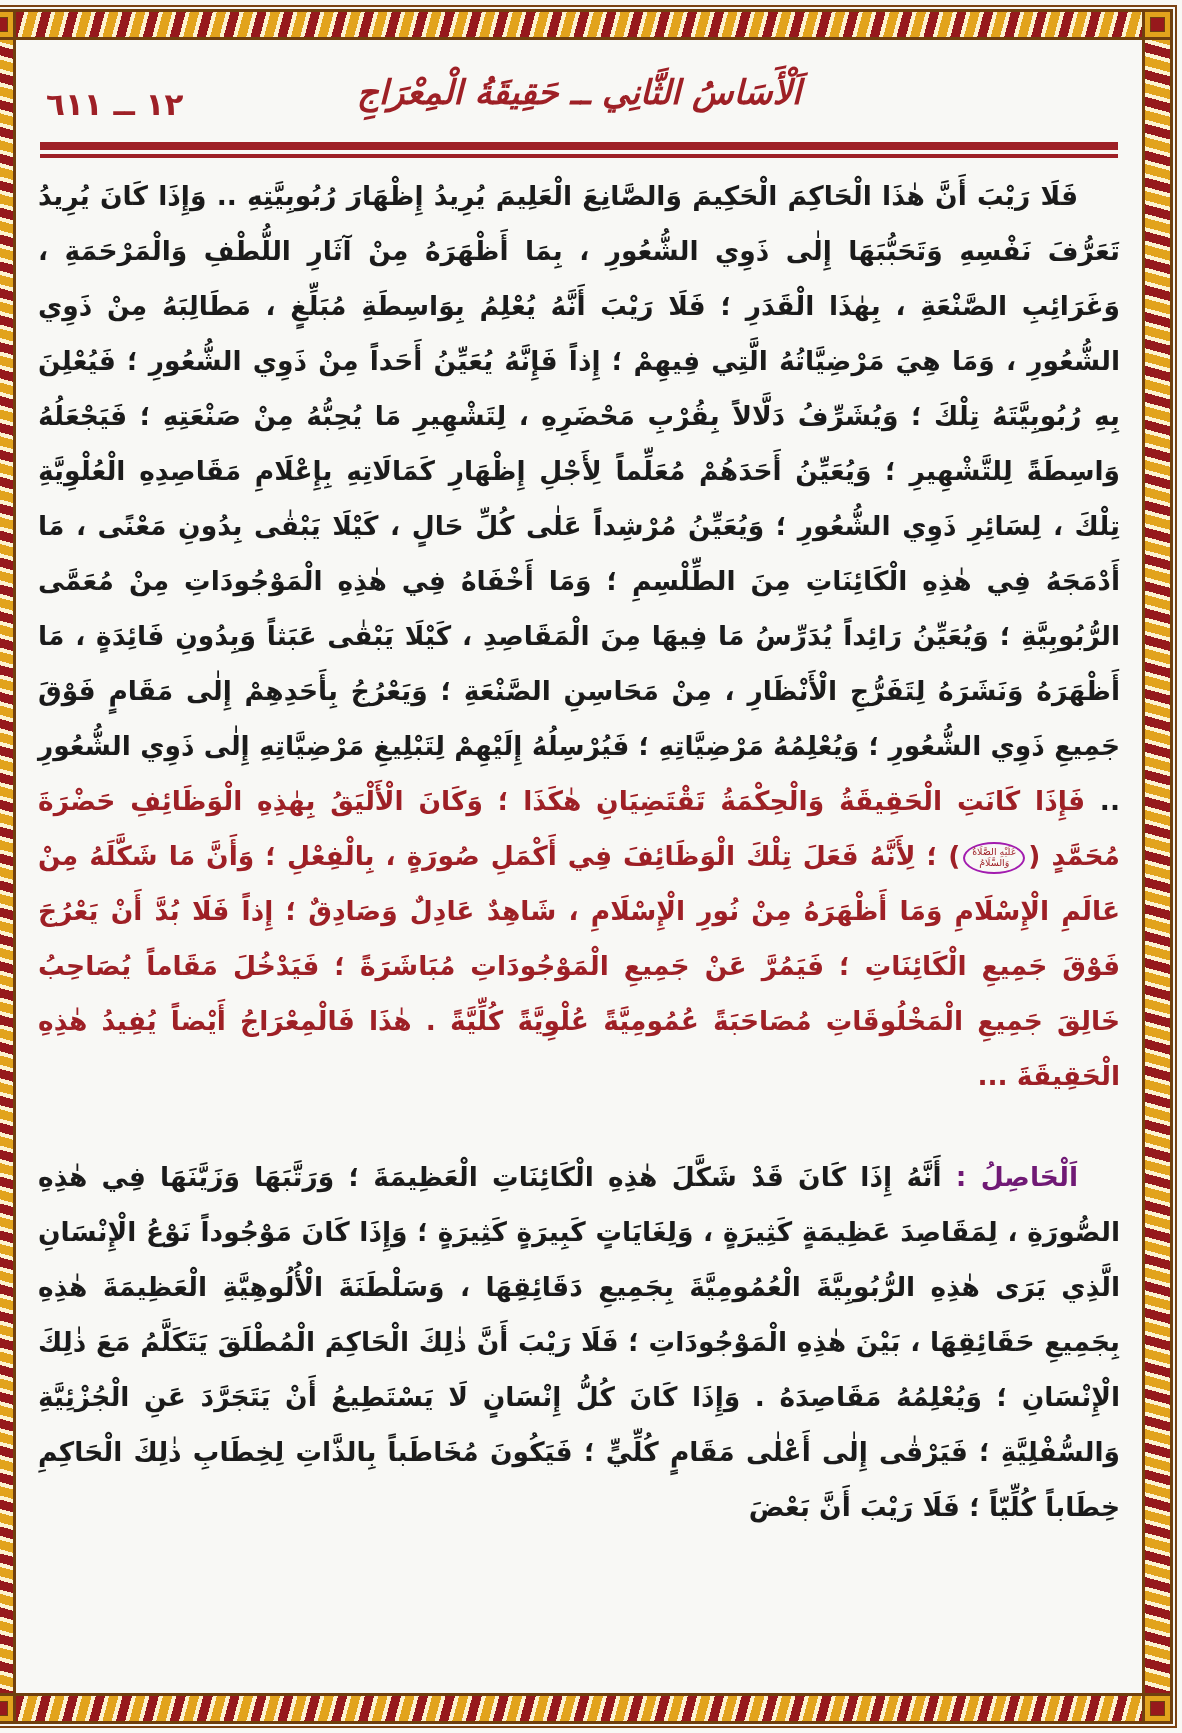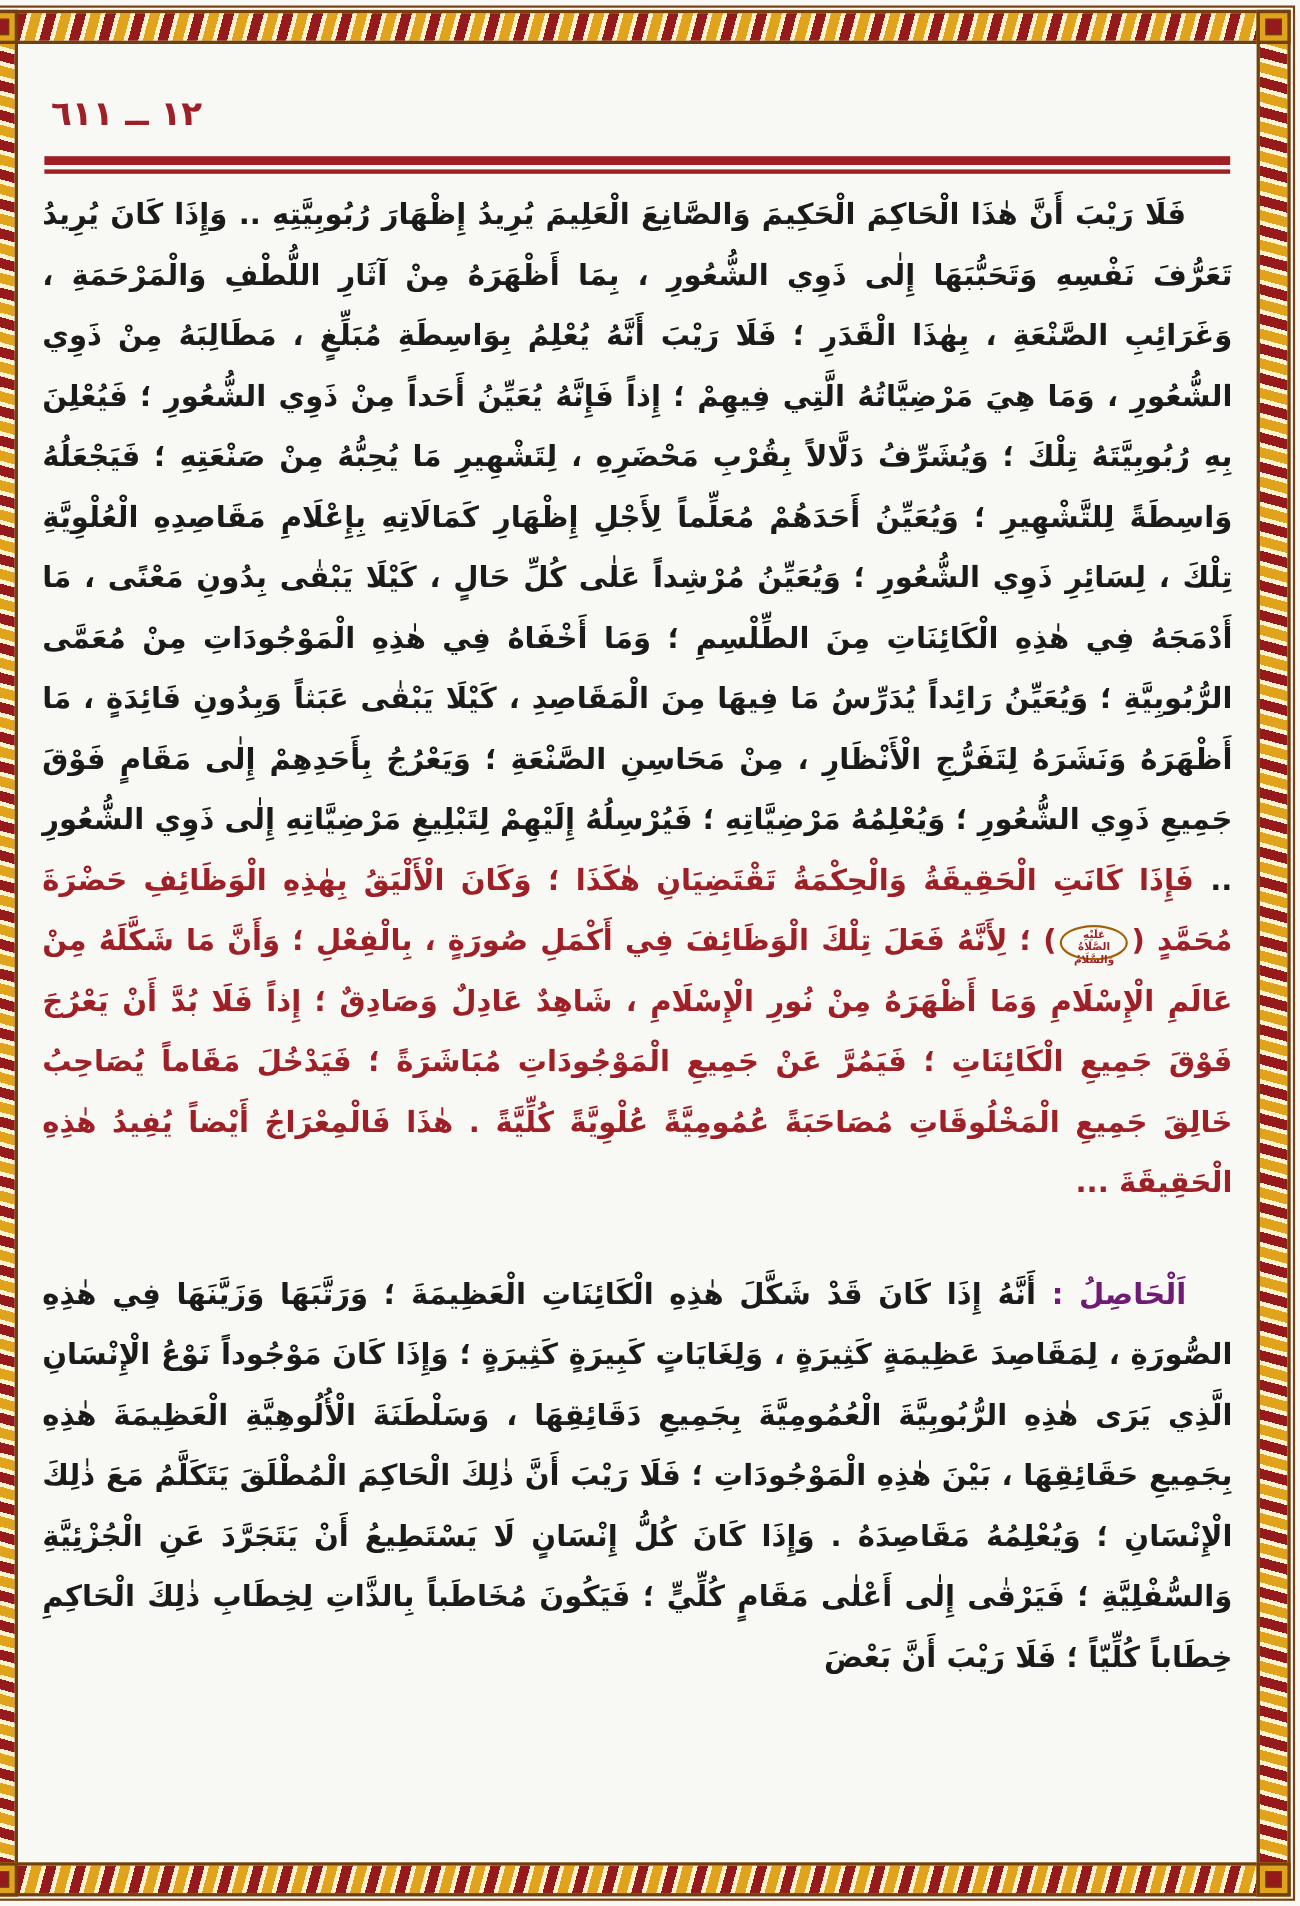--- a/index.html
+++ b/index.html
@@ -66,22 +66,22 @@
     font-size:26.5px;font-weight:700;line-height:55px;
     text-align:justify;text-justify:inter-word;
   }
   .para{margin:0;text-indent:42px;}
   .para + .para{margin-top:46px;}
   .red{color:#9e2026;}
   .lead{color:#701a75;}
   .seal{
     display:inline-block;vertical-align:middle;
     width:62px;height:32px;line-height:1;
-    border:2px solid #a16207;border-radius:50%;
-    color:#9e2026;font-size:9.5px;font-weight:700;
+    border:2px solid #a21caf;border-radius:50%;
+    color:#9e2026;font-size:9.5px;font-weight:400;
     text-align:center;text-indent:0;
     padding-top:2px;box-sizing:border-box;
     margin:0 3px;
   }
   .seal .seal-inner{display:inline-block;width:52px;white-space:normal;line-height:11px;}
 </style>
 </head>
 <body>
 
 <div class="page">
@@ -91,20 +91,21 @@
   <div class="chain h bottom"></div>
   <div class="chain v left"></div>
   <div class="chain v right"></div>
   <div class="corner tl"></div>
   <div class="corner tr"></div>
   <div class="corner bl"></div>
   <div class="corner br"></div>
 
   <div class="header">
     <div class="page-numbers">١٢ ــ ٦١١</div>
+    <div class="doc-title">اَلْأَسَاسُ الثَّانِي ــ حَقِيقَةُ الْمِعْرَاجِ</div>
   </div>
   <div class="rules">
     <div class="rule-thick"></div>
     <div class="rule-thin"></div>
   </div>
 
   <div class="textbody">
     <p class="para"><span>فَلَا رَيْبَ أَنَّ هٰذَا الْحَاكِمَ الْحَكِيمَ وَالصَّانِعَ الْعَلِيمَ يُرِيدُ إِظْهَارَ رُبُوبِيَّتِهِ .. وَإِذَا كَانَ يُرِيدُ تَعَرُّفَ نَفْسِهِ وَتَحَبُّبَهَا إِلٰى ذَوِي الشُّعُورِ ، بِمَا أَظْهَرَهُ مِنْ آثَارِ اللُّطْفِ وَالْمَرْحَمَةِ ، وَغَرَائِبِ الصَّنْعَةِ ، بِهٰذَا الْقَدَرِ ؛ فَلَا رَيْبَ أَنَّهُ يُعْلِمُ بِوَاسِطَةِ مُبَلِّغٍ ، مَطَالِبَهُ مِنْ ذَوِي الشُّعُورِ ، وَمَا هِيَ مَرْضِيَّاتُهُ الَّتِي فِيهِمْ ؛ إِذاً فَإِنَّهُ يُعَيِّنُ أَحَداً مِنْ ذَوِي الشُّعُورِ ؛ فَيُعْلِنَ بِهِ رُبُوبِيَّتَهُ تِلْكَ ؛ وَيُشَرِّفُ دَلَّالاً بِقُرْبِ مَحْضَرِهِ ، لِتَشْهِيرِ مَا يُحِبُّهُ مِنْ صَنْعَتِهِ ؛ فَيَجْعَلُهُ وَاسِطَةً لِلتَّشْهِيرِ ؛ وَيُعَيِّنُ أَحَدَهُمْ مُعَلِّماً لِأَجْلِ إِظْهَارِ كَمَالَاتِهِ بِإِعْلَامِ مَقَاصِدِهِ الْعُلْوِيَّةِ تِلْكَ ، لِسَائِرِ ذَوِي الشُّعُورِ ؛ وَيُعَيِّنُ مُرْشِداً عَلٰى كُلِّ حَالٍ ، كَيْلَا يَبْقٰى بِدُونِ مَعْنًى ، مَا أَدْمَجَهُ فِي هٰذِهِ الْكَائِنَاتِ مِنَ الطِّلْسِمِ ؛ وَمَا أَخْفَاهُ فِي هٰذِهِ الْمَوْجُودَاتِ مِنْ مُعَمَّى الرُّبُوبِيَّةِ ؛ وَيُعَيِّنُ رَائِداً يُدَرِّسُ مَا فِيهَا مِنَ الْمَقَاصِدِ ، كَيْلَا يَبْقٰى عَبَثاً وَبِدُونِ فَائِدَةٍ ، مَا أَظْهَرَهُ وَنَشَرَهُ لِتَفَرُّجِ الْأَنْظَارِ ، مِنْ مَحَاسِنِ الصَّنْعَةِ ؛ وَيَعْرُجُ بِأَحَدِهِمْ إِلٰى مَقَامٍ فَوْقَ جَمِيعِ ذَوِي الشُّعُورِ ؛ وَيُعْلِمُهُ مَرْضِيَّاتِهِ ؛ فَيُرْسِلُهُ إِلَيْهِمْ لِتَبْلِيغِ مَرْضِيَّاتِهِ إِلٰى ذَوِي الشُّعُورِ .. </span><span class="red">فَإِذَا كَانَتِ الْحَقِيقَةُ وَالْحِكْمَةُ تَقْتَضِيَانِ هٰكَذَا ؛ وَكَانَ الْأَلْيَقُ بِهٰذِهِ الْوَظَائِفِ حَضْرَةَ مُحَمَّدٍ (</span><span class="seal"><span class="seal-inner">عَلَيْهِ الصَّلَاةُ وَالسَّلَامُ</span></span><span class="red">) ؛ لِأَنَّهُ فَعَلَ تِلْكَ الْوَظَائِفَ فِي أَكْمَلِ صُورَةٍ ، بِالْفِعْلِ ؛ وَأَنَّ مَا شَكَّلَهُ مِنْ عَالَمِ الْإِسْلَامِ وَمَا أَظْهَرَهُ مِنْ نُورِ الْإِسْلَامِ ، شَاهِدٌ عَادِلٌ وَصَادِقٌ ؛ إِذاً فَلَا بُدَّ أَنْ يَعْرُجَ فَوْقَ جَمِيعِ الْكَائِنَاتِ ؛ فَيَمُرَّ عَنْ جَمِيعِ الْمَوْجُودَاتِ مُبَاشَرَةً ؛ فَيَدْخُلَ مَقَاماً يُصَاحِبُ خَالِقَ جَمِيعِ الْمَخْلُوقَاتِ مُصَاحَبَةً عُمُومِيَّةً عُلْوِيَّةً كُلِّيَّةً . هٰذَا فَالْمِعْرَاجُ أَيْضاً يُفِيدُ هٰذِهِ الْحَقِيقَةَ ...</span></p>
 
     <p class="para"><span class="lead">اَلْحَاصِلُ : </span><span>أَنَّهُ إِذَا كَانَ قَدْ شَكَّلَ هٰذِهِ الْكَائِنَاتِ الْعَظِيمَةَ ؛ وَرَتَّبَهَا وَزَيَّنَهَا فِي هٰذِهِ الصُّورَةِ ، لِمَقَاصِدَ عَظِيمَةٍ كَثِيرَةٍ ، وَلِغَايَاتٍ كَبِيرَةٍ كَثِيرَةٍ ؛ وَإِذَا كَانَ مَوْجُوداً نَوْعُ الْإِنْسَانِ الَّذِي يَرَى هٰذِهِ الرُّبُوبِيَّةَ الْعُمُومِيَّةَ بِجَمِيعِ دَقَائِقِهَا ، وَسَلْطَنَةَ الْأُلُوهِيَّةِ الْعَظِيمَةَ هٰذِهِ بِجَمِيعِ حَقَائِقِهَا ، بَيْنَ هٰذِهِ الْمَوْجُودَاتِ ؛ فَلَا رَيْبَ أَنَّ ذٰلِكَ الْحَاكِمَ الْمُطْلَقَ يَتَكَلَّمُ مَعَ ذٰلِكَ الْإِنْسَانِ ؛ وَيُعْلِمُهُ مَقَاصِدَهُ . وَإِذَا كَانَ كُلُّ إِنْسَانٍ لَا يَسْتَطِيعُ أَنْ يَتَجَرَّدَ عَنِ الْجُزْئِيَّةِ وَالسُّفْلِيَّةِ ؛ فَيَرْقٰى إِلٰى أَعْلٰى مَقَامٍ كُلِّيٍّ ؛ فَيَكُونَ مُخَاطَباً بِالذَّاتِ لِخِطَابِ ذٰلِكَ الْحَاكِمِ خِطَاباً كُلِّيّاً ؛ فَلَا رَيْبَ أَنَّ بَعْضَ</span></p>

